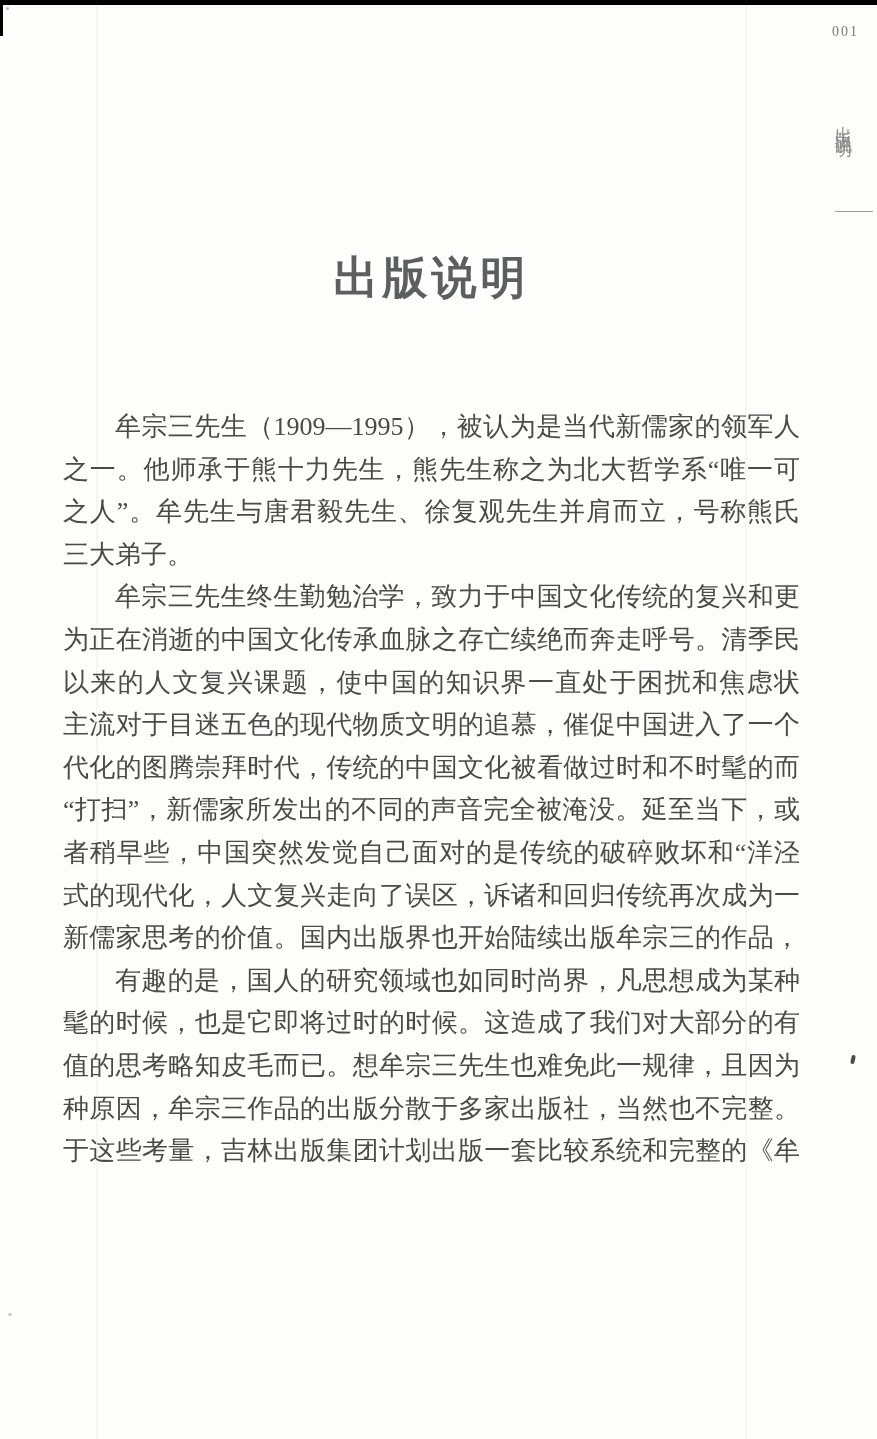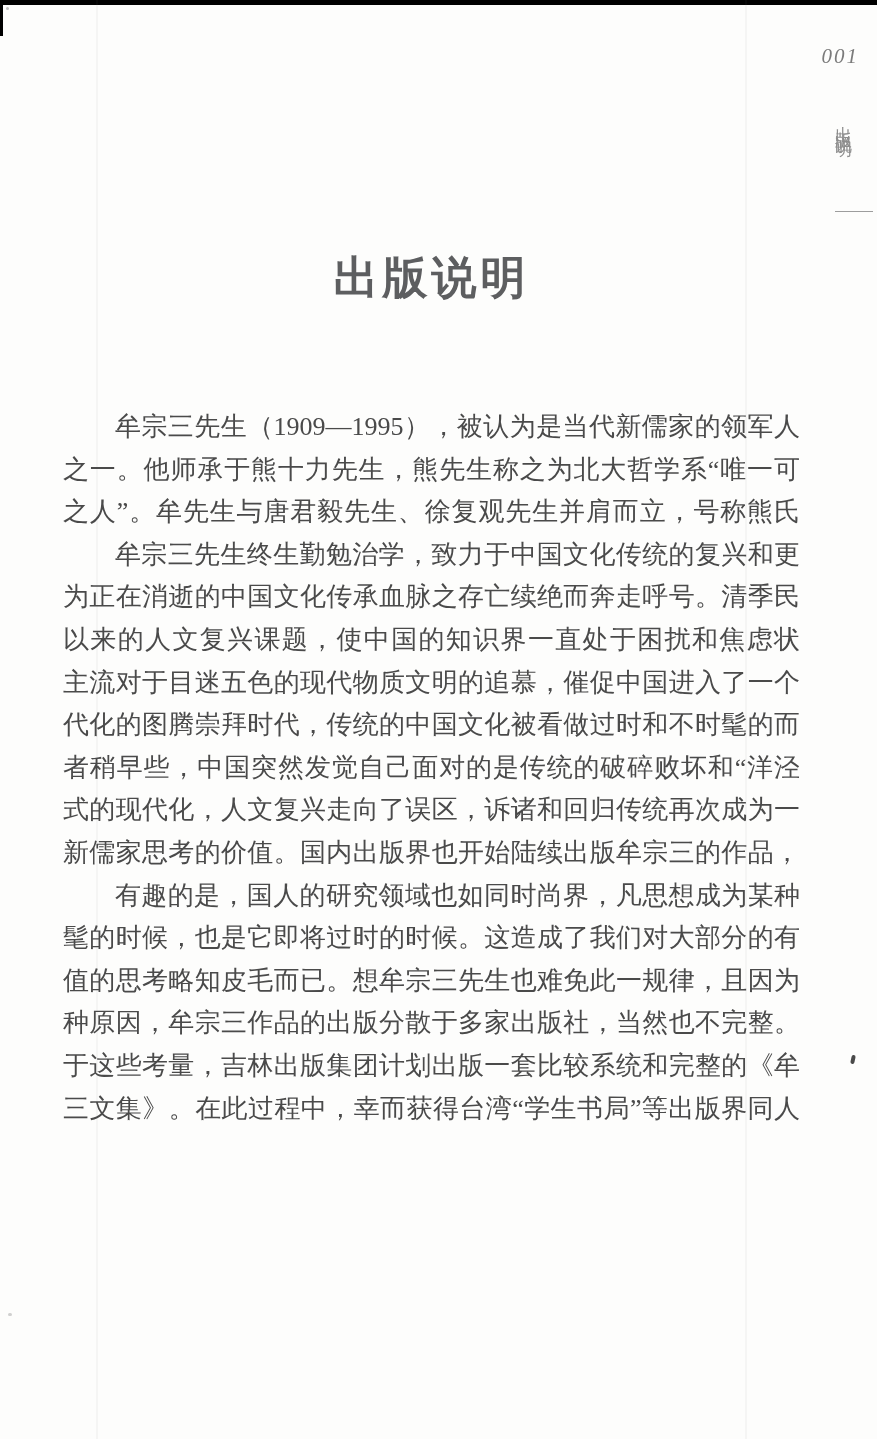--- a/index.html
+++ b/index.html
@@ -16,22 +16,22 @@
   .crease{position:absolute;top:0;bottom:0;width:2px;background:rgba(120,120,120,0.06);}
   .crease.c1{left:96px;}
   .crease.c2{left:745px;}
   .speck{position:absolute;background:#4a4a4a;border-radius:2px;}
   .speck.s1{left:851px;top:1055px;width:4px;height:9px;transform:rotate(12deg);}
   .speck.s2{left:6px;top:7px;width:3px;height:3px;opacity:.35;}
   .speck.s3{left:8px;top:1313px;width:4px;height:3px;opacity:.25;}
 
   
   .pageno{
-    position:absolute;right:18px;top:44px;
-    font-size:21px;letter-spacing:2px;color:var(--muted,#7b7b7b);font-style:italic;
+    position:absolute;right:18px;top:24px;
+    font-size:14px;letter-spacing:2px;color:var(--muted,#7b7b7b);
   }
   .margin-label{
     position:absolute;right:22px;top:113px;
     writing-mode:vertical-rl;text-orientation:upright;
     font-size:17px;letter-spacing:5px;color:var(--muted2,#8d8d8d);
   }
   .margin-rule{
     position:absolute;right:4px;top:211px;width:38px;height:1px;background:#9d9d9d;
   }
 
@@ -72,32 +72,33 @@
   <div class="pageno">001</div>
   <div class="margin-label">出版说明</div>
   <div class="margin-rule"></div>
 
   <h1 class="title">出版说明</h1>
 
   <div class="body-text">
       <div class="line just indent">牟宗三先生（1909—1995），被认为是当代新儒家的领军人物</div>
       <div class="line just">之一。他师承于熊十力先生，熊先生称之为北大哲学系“唯一可造</div>
       <div class="line just">之人”。牟先生与唐君毅先生、徐复观先生并肩而立，号称熊氏的</div>
+      <div class="line">三大弟子。</div>
       <div class="line just indent">牟宗三先生终生勤勉治学，致力于中国文化传统的复兴和更新，</div>
       <div class="line just">为正在消逝的中国文化传承血脉之存亡续绝而奔走呼号。清季民初</div>
       <div class="line just">以来的人文复兴课题，使中国的知识界一直处于困扰和焦虑状态，</div>
       <div class="line just">主流对于目迷五色的现代物质文明的追慕，催促中国进入了一个现</div>
       <div class="line just">代化的图腾崇拜时代，传统的中国文化被看做过时和不时髦的而被</div>
+      <div class="line just">“打扫”，新儒家所发出的不同的声音完全被淹没。延至当下，或</div>
       <div class="line just">者稍早些，中国突然发觉自己面对的是传统的破碎败坏和“洋泾浜”</div>
       <div class="line just">式的现代化，人文复兴走向了误区，诉诸和回归传统再次成为一个</div>
       <div class="line just">新儒家思考的价值。国内出版界也开始陆续出版牟宗三的作品，并</div>
       <div class="line just indent">有趣的是，国人的研究领域也如同时尚界，凡思想成为某种时</div>
       <div class="line just">髦的时候，也是它即将过时的时候。这造成了我们对大部分的有价</div>
       <div class="line just">值的思考略知皮毛而已。想牟宗三先生也难免此一规律，且因为种</div>
       <div class="line just">种原因，牟宗三作品的出版分散于多家出版社，当然也不完整。基</div>
       <div class="line just">于这些考量，吉林出版集团计划出版一套比较系统和完整的《牟宗</div>
-      <div class="line just">三文集》。在此过程中，幸而获得台湾“学生书局”等出版界同人</div>
     </div>
 
   <div class="speck s1"></div>
   <div class="speck s2"></div>
   <div class="speck s3"></div>
 </div>
 
 </body></html>

